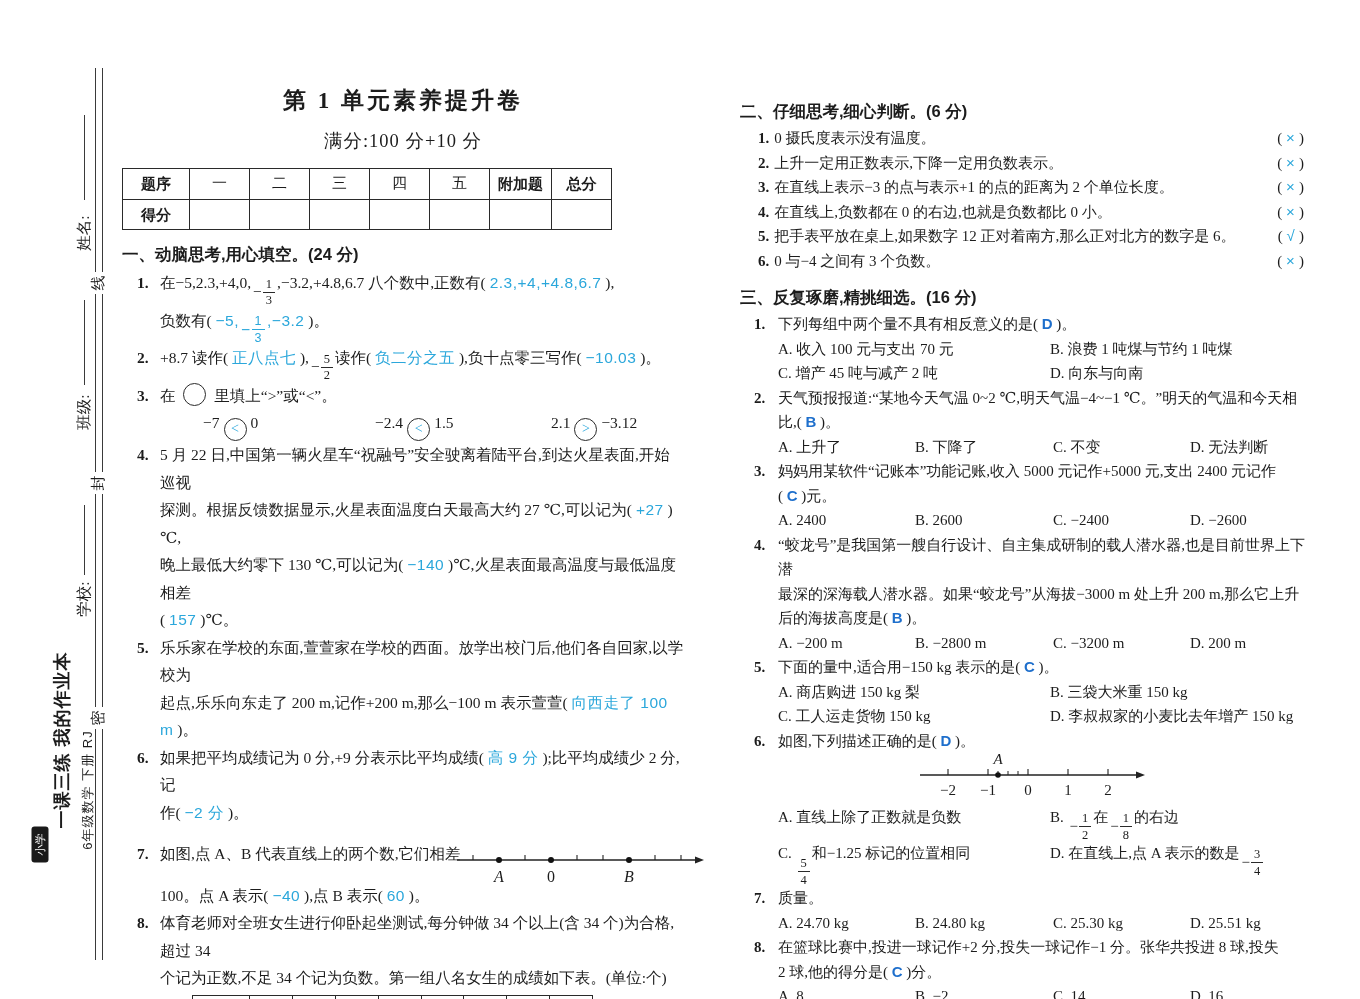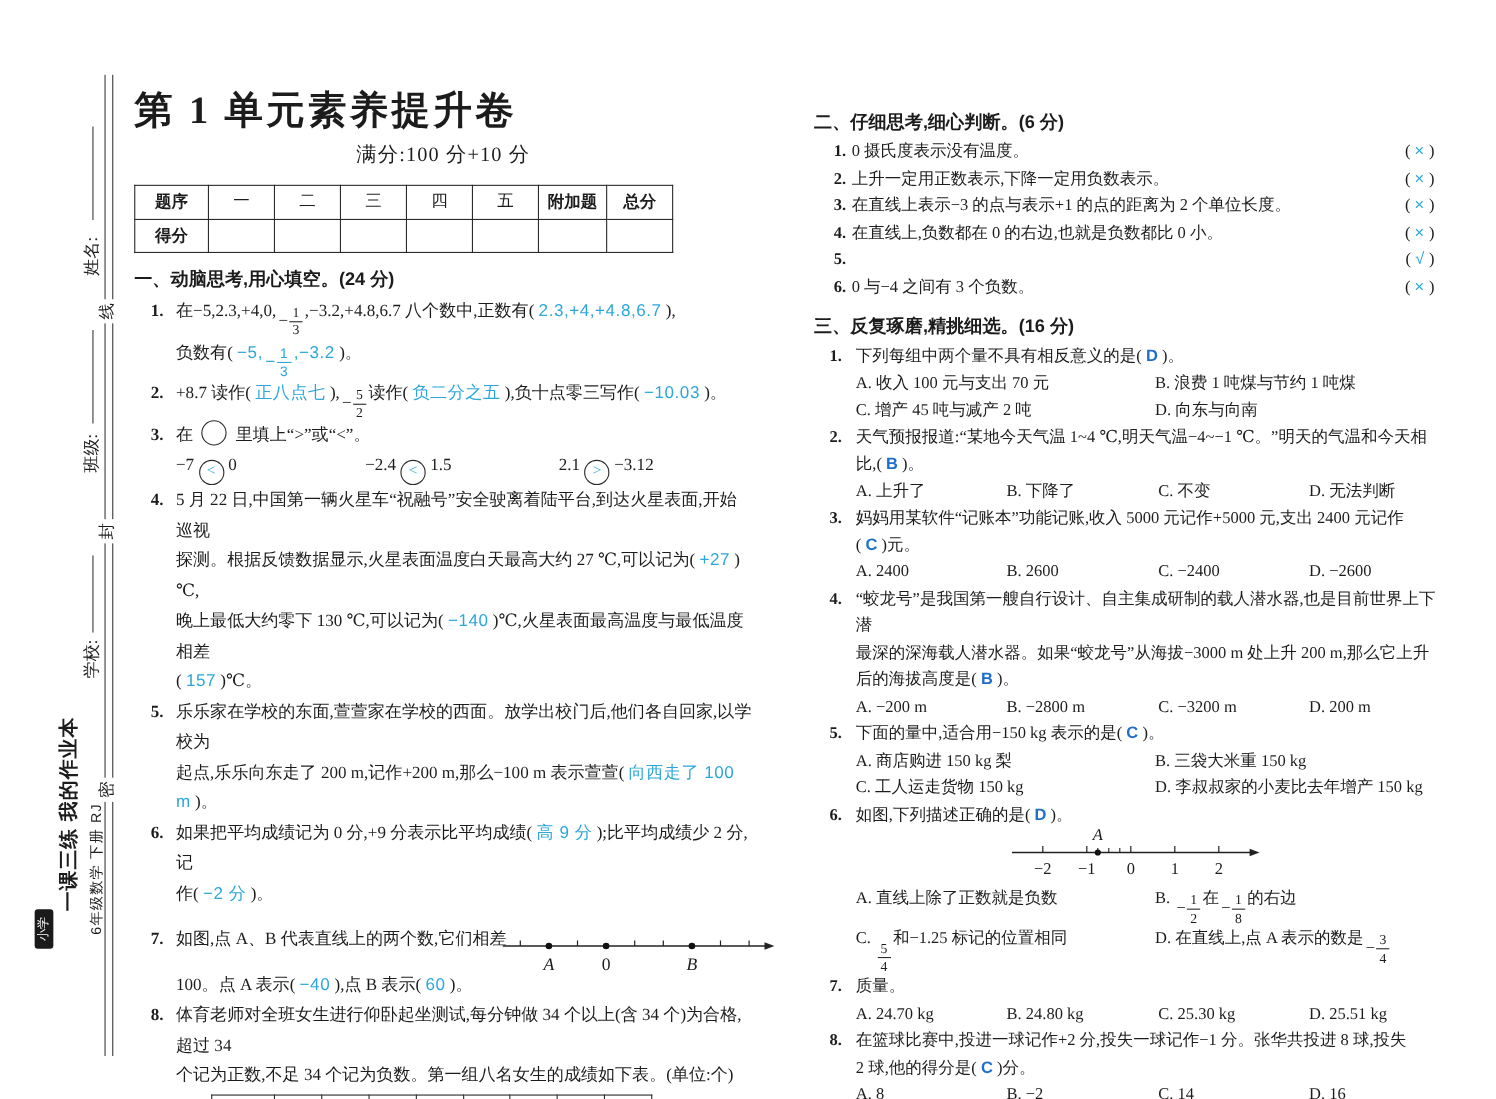--- a/index.html
+++ b/index.html
@@ -24,36 +24,36 @@
     font-size:13px;transform:rotate(-90deg);white-space:nowrap;letter-spacing:1px;}
   .brand-logo{position:absolute;left:22px;top:836px;width:36px;height:17px;
     background:#1a1a1a;color:#fff;border-radius:3px;text-align:center;
     font-family:"Liberation Sans",sans-serif;font-size:11px;line-height:17px;
     transform:rotate(-90deg);}
   
   .pageL{position:absolute;left:122px;top:78px;width:562px;
     font-size:15.5px;line-height:27.5px;}
   .pageR{position:absolute;left:740px;top:60px;width:566px;
     font-size:15px;line-height:24.5px;margin-top:36px;}
-  .title{font-size:35px;font-weight:bold;letter-spacing:3px;line-height:46px;}
+  .title{font-size:23px;font-weight:bold;text-align:center;letter-spacing:3px;line-height:46px;}
   .subtitle{text-align:center;font-size:18.5px;line-height:26px;margin-top:4px;letter-spacing:1px;}
   .score-table{border-collapse:collapse;table-layout:fixed;width:489px;margin-top:14px;}
   .score-table td{border:1.6px solid #2a2a2a;height:26px;text-align:center;
     font-family:"Liberation Sans","DejaVu Sans",sans-serif;font-weight:bold;font-size:15px;}
   .score-table td.numcell{font-family:"Liberation Serif",serif;font-weight:normal;}
   .sec-head{font-family:"Liberation Sans","DejaVu Sans",sans-serif;font-weight:bold;
     font-size:16.5px;line-height:30px;margin-top:9px;}
   .q{position:relative;padding-left:38px;}
   .qno{position:absolute;left:15px;top:0;font-weight:bold;}
   .pageR .qno{left:14px;}
   .line{display:block;}
   
   .cmp-row{display:flex;padding-left:38px;}
   .cmp{white-space:nowrap;}
-  .cmp-g1{width:172px;}.cmp-g2{width:176px;font-family:Liberation Serif, serif;}
+  .cmp-g1{width:172px;margin-left:43px;}.cmp-g2{width:176px;font-family:Liberation Serif, serif;}
   .circ{display:inline-block;width:21px;height:21px;border:1.3px solid #2a2a2a;
     border-radius:50%;text-align:center;line-height:20px;vertical-align:-5px;
     margin:0 4px;font-size:14px;}
   .circ .csym{color:#2ba7db;}
   
   .q7wrap{position:relative;}
   .q7text{width:335px;margin-top:14px;}
   .nl1{position:absolute;left:333px;top:4px;}
   
   .mini-table{border-collapse:collapse;table-layout:fixed;width:401px;margin:3px 0 3px 70px;}
@@ -286,20 +286,21 @@
     <span class="jtext">在直线上表示−3 的点与表示+1 的点的距离为 2 个单位长度。</span>
     <span class="jmark">( <span class="ans">×</span> )</span>
   </div>
   <div class="jrow">
     <span class="jno">4.</span>
     <span class="jtext">在直线上,负数都在 0 的右边,也就是负数都比 0 小。</span>
     <span class="jmark">( <span class="ans">×</span> )</span>
   </div>
   <div class="jrow">
     <span class="jno">5.</span>
+    <span class="jtext">把手表平放在桌上,如果数字 12 正对着南方,那么正对北方的数字是 6。</span>
     <span class="jmark">( <span class="ans">√</span> )</span>
   </div>
   <div class="jrow">
     <span class="jno">6.</span>
     <span class="jtext">0 与−4 之间有 3 个负数。</span>
     <span class="jmark">( <span class="ans">×</span> )</span>
   </div>
 
   <div class="sec-head">三、反复琢磨,精挑细选。(16 分)</div>
 
@@ -309,21 +310,21 @@
   </div>
   <div class="opts2">
     <span class="opt">A. 收入 100 元与支出 70 元</span>
     <span class="opt">B. 浪费 1 吨煤与节约 1 吨煤</span>
     <span class="opt">C. 增产 45 吨与减产 2 吨</span>
     <span class="opt">D. 向东与向南</span>
   </div>
 
   <div class="q">
     <span class="qno">2.</span>
-    <span class="line">天气预报报道:“某地今天气温 1~4 ℃,明天气温−4~−1 ℃。”明天的气温和今天相</span>
+    <span class="line">天气预报报道:“某地今天气温 0~2 ℃,明天气温−4~−1 ℃。”明天的气温和今天相</span>
     <span class="line">比,( <span class="mc">B</span> )。</span>
   </div>
   <div class="opts4">
     <span class="opt">A. 上升了</span>
     <span class="opt">B. 下降了</span>
     <span class="opt">C. 不变</span>
     <span class="opt">D. 无法判断</span>
   </div>
 
   <div class="q">

